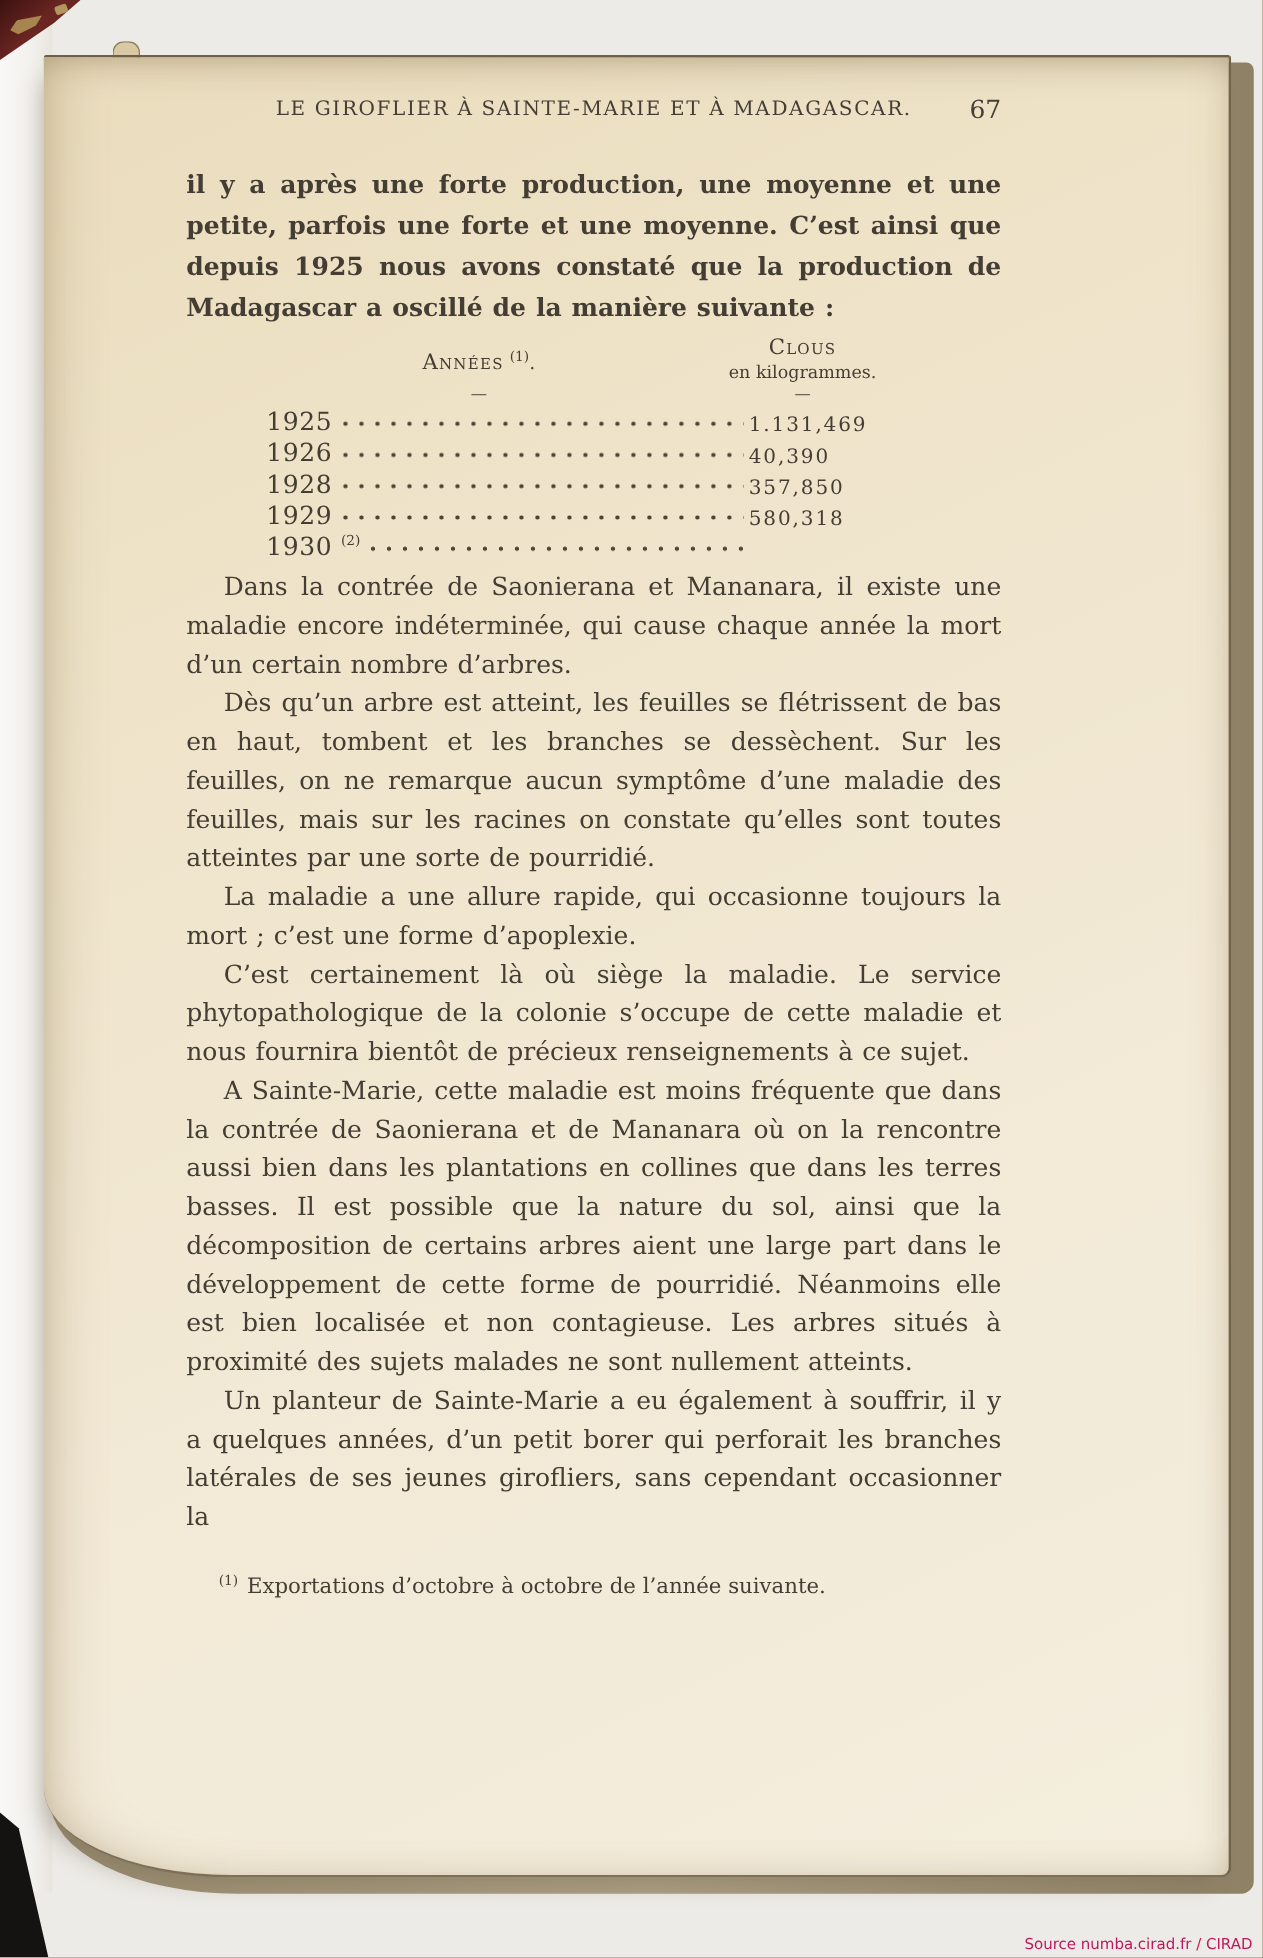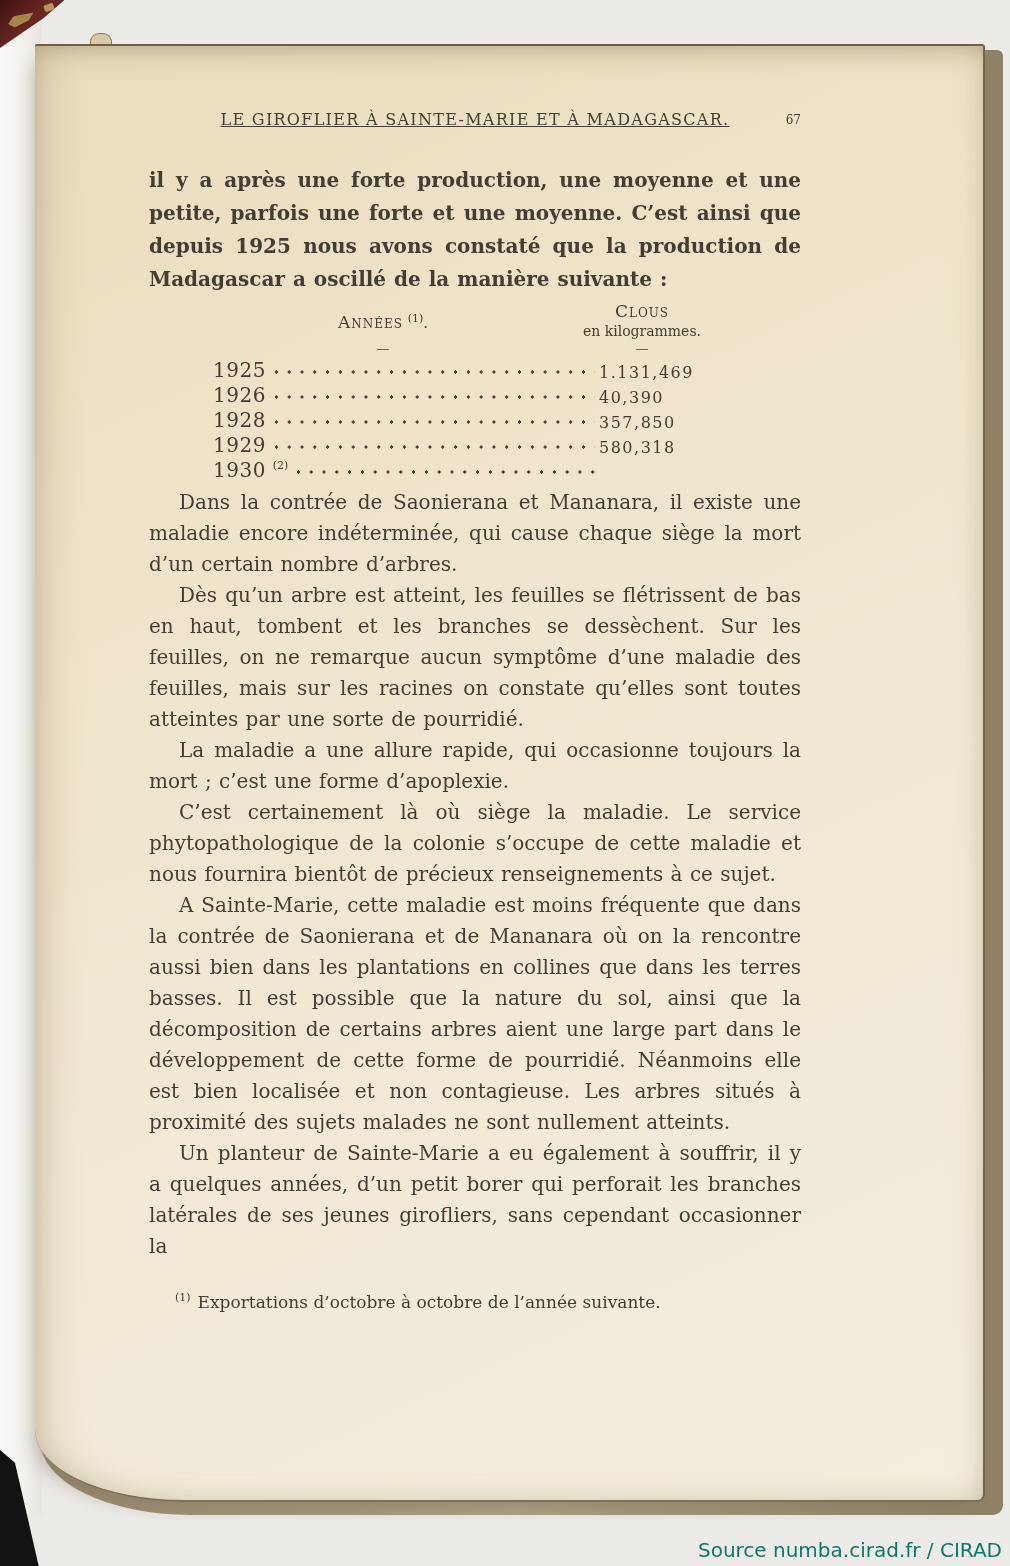--- a/index.html
+++ b/index.html
@@ -66,28 +66,27 @@
       -9px 12px 18px -8px rgba(110,100,80,.38),
       inset 26px 0 46px -24px rgba(150,128,90,.45),
       inset 0 16px 30px -18px rgba(120,100,66,.5),
       inset -14px -10px 34px -20px rgba(150,128,90,.38);
     padding:0 182px 0 114px;
     color:#443d33;
   }
 
   
   .running-head {
-    position:relative; margin-top:62px; height:24px;
+    position:relative; margin-top:29px; height:24px;
     font-size:16px; line-height:24px; letter-spacing:1.3px;
     color:#453e34;
-    text-decoration:underline;
   }
   .running-head .title { display:block; text-align:center; }
   .running-head .folio {
-    position:absolute; right:0; top:0; letter-spacing:0; font-size:12px;
+    position:absolute; right:0; top:0; letter-spacing:0; font-size:20px;
   }
 
   
   .intro, .para {
     margin:0; font-size:20px; line-height:33px; text-align:justify;
     word-spacing:1px; hyphens:auto; -webkit-hyphens:auto;
   }
   .intro { margin-top:32px;font-weight:bold; }
   .para { line-height:31px; text-indent:30px; }
 
@@ -123,21 +122,21 @@
   .paras { margin-top:5px; }
 
   
   .footnotes { margin-top:20px; font-size:17px; line-height:31px; }
   .footnote { padding-left:26px; text-indent:0; }
   .fn-marker { font-size:11px; vertical-align:super; margin-right:7px; }
 
   
   .credit {
     position:absolute; right:8px; bottom:4px;
-    font-family:"DejaVu Sans", sans-serif; font-size:20px; color:#0f766e;
+    font-family:"DejaVu Sans", sans-serif; font-size:12px; color:#be185d;
   }
 </style>
 </head>
 <body>
 
 <div class="scan">
 
   <div class="left-strip"></div>
   <div class="cover-corner"></div>
   <div class="gold-fleck-1"></div>
@@ -187,21 +186,21 @@
       </div>
       <div class="trow">
         <span class="year"><span>1930</span> <span class="sup">(2)</span></span>
         <span class="dots"></span>
         <span class="value"></span>
       </div>
     </div>
 
 
     <div class="paras">
-      <p class="para">Dans la contrée de Saonierana et Mananara, il existe une maladie encore indéterminée, qui cause chaque siège la mort d’un certain nombre d’arbres.</p>
+      <p class="para">Dans la contrée de Saonierana et Mananara, il existe une maladie encore indéterminée, qui cause chaque année la mort d’un certain nombre d’arbres.</p>
       <p class="para">Dès qu’un arbre est atteint, les feuilles se flétrissent de bas en haut, tombent et les branches se dessèchent. Sur les feuilles, on ne remarque aucun symptôme d’une maladie des feuilles, mais sur les racines on constate qu’elles sont toutes atteintes par une sorte de pourridié.</p>
       <p class="para">La maladie a une allure rapide, qui occasionne toujours la mort ; c’est une forme d’apoplexie.</p>
       <p class="para">C’est certainement là où siège la maladie. Le service phytopathologique de la colonie s’occupe de cette maladie et nous fournira bientôt de précieux renseignements à ce sujet.</p>
       <p class="para">A Sainte-Marie, cette maladie est moins fréquente que dans la contrée de Saonierana et de Mananara où on la rencontre aussi bien dans les plantations en collines que dans les terres basses. Il est possible que la nature du sol, ainsi que la décomposition de certains arbres aient une large part dans le développement de cette forme de pourridié. Néanmoins elle est bien localisée et non contagieuse. Les arbres situés à proximité des sujets malades ne sont nullement atteints.</p>
       <p class="para">Un planteur de Sainte-Marie a eu également à souffrir, il y a quelques années, d’un petit borer qui perforait les branches latérales de ses jeunes girofliers, sans cependant occasionner la</p>
     </div>
 
     <div class="footnotes">
       <div class="footnote">
         <span class="fn-marker">(1)</span><span>Exportations d’octobre à octobre de l’année suivante.</span>

